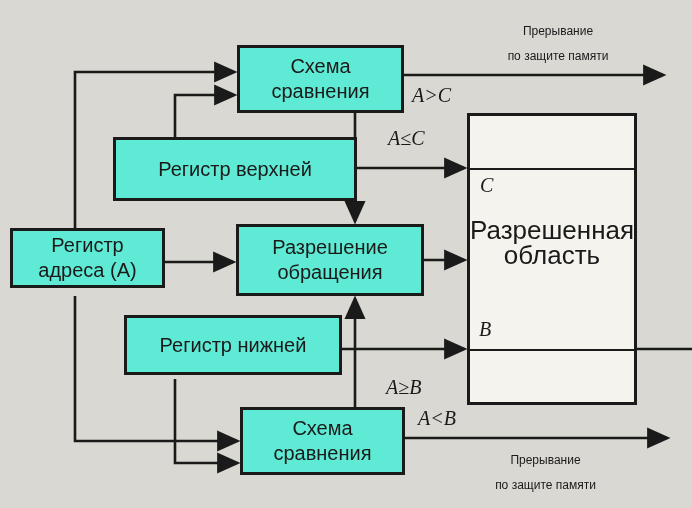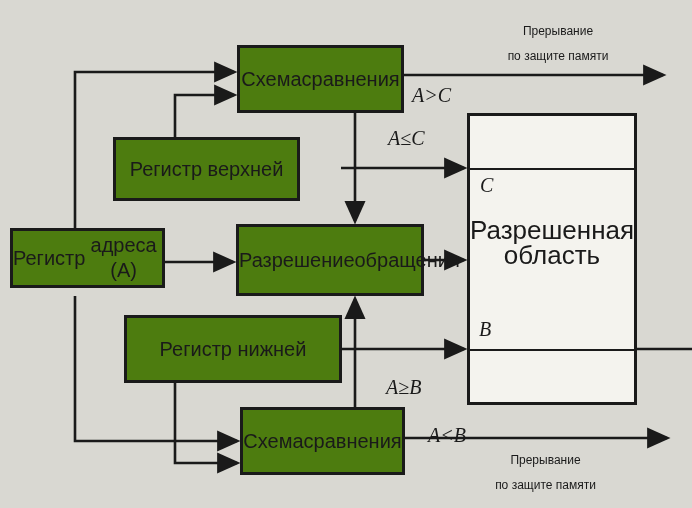--- a/index.html
+++ b/index.html
@@ -9,32 +9,32 @@
     width:692px; height:508px;
     background:#d9d8d2;
     font-family:"Liberation Sans", sans-serif;
     color:#1a1a1a;
     overflow:hidden;
   }
   * { box-sizing:border-box; }
   .connectors { position:absolute; left:0; top:0; z-index:1; }
   .box {
     position:absolute; z-index:2;
-    background:#4d7c0f;
+    background:#5eead4;
     border:3px solid #1a1a1a;
-    display:flex; flex-direction:row;
+    display:flex; flex-direction:column;
     align-items:center; justify-content:center;
     text-align:center;
     font-size:20px; line-height:25px;
   }
   .box-top-compare    { left:237px; top:45px;  width:167px; height:68px; }
-  .box-upper-reg      { left:113px; top:137px; width:187px; height:64px; }
+  .box-upper-reg      { left:113px; top:137px; width:244px; height:64px; }
   .box-addr           { left:10px;  top:228px; width:155px; height:60px; }
-  .box-access         { left:236px; top:224px; width:188px; height:72px;justify-content:space-between; }
-  .box-lower-reg      { left:124px; top:315px; width:218px; height:68px; }
+  .box-access         { left:236px; top:224px; width:188px; height:72px; }
+  .box-lower-reg      { left:124px; top:315px; width:218px; height:60px; }
   .box-bottom-compare { left:240px; top:407px; width:165px; height:68px; }
   .box-memory {
     position:absolute; z-index:2;
     left:467px; top:113px; width:170px; height:292px;
     background:#f4f3ee; border:3px solid #1a1a1a;
   }
   .mem-divider {
     position:absolute; left:0; right:0; height:0;
     border-top:2.6px solid #1a1a1a;
   }
@@ -57,21 +57,21 @@
   .int-top    { left:438px; top:19px;  width:240px; }
   .int-bottom { left:428px; top:448px; width:235px; }
   .cond {
     position:absolute; z-index:3;
     font:italic 20px "Liberation Serif", serif;
     white-space:nowrap;
   }
   .cond-gt { left:412px; top:84px; }
   .cond-le { left:388px; top:127px; }
   .cond-ge { left:386px; top:376px; }
-  .cond-lt { left:428px; top:407px;margin-top:17px; }
+  .cond-lt { left:418px; top:407px; }
 </style>
 </head>
 <body>
 
 <div class="canvas">
 
   <svg class="connectors" width="692" height="508" viewBox="0 0 692 508">
     <defs>
       <marker id="arr" viewBox="0 0 10 10" refX="8.5" refY="5" markerWidth="9" markerHeight="9" orient="auto">
         <path d="M0,0.5 L10,5 L0,9.5 z" fill="#1a1a1a"></path>

